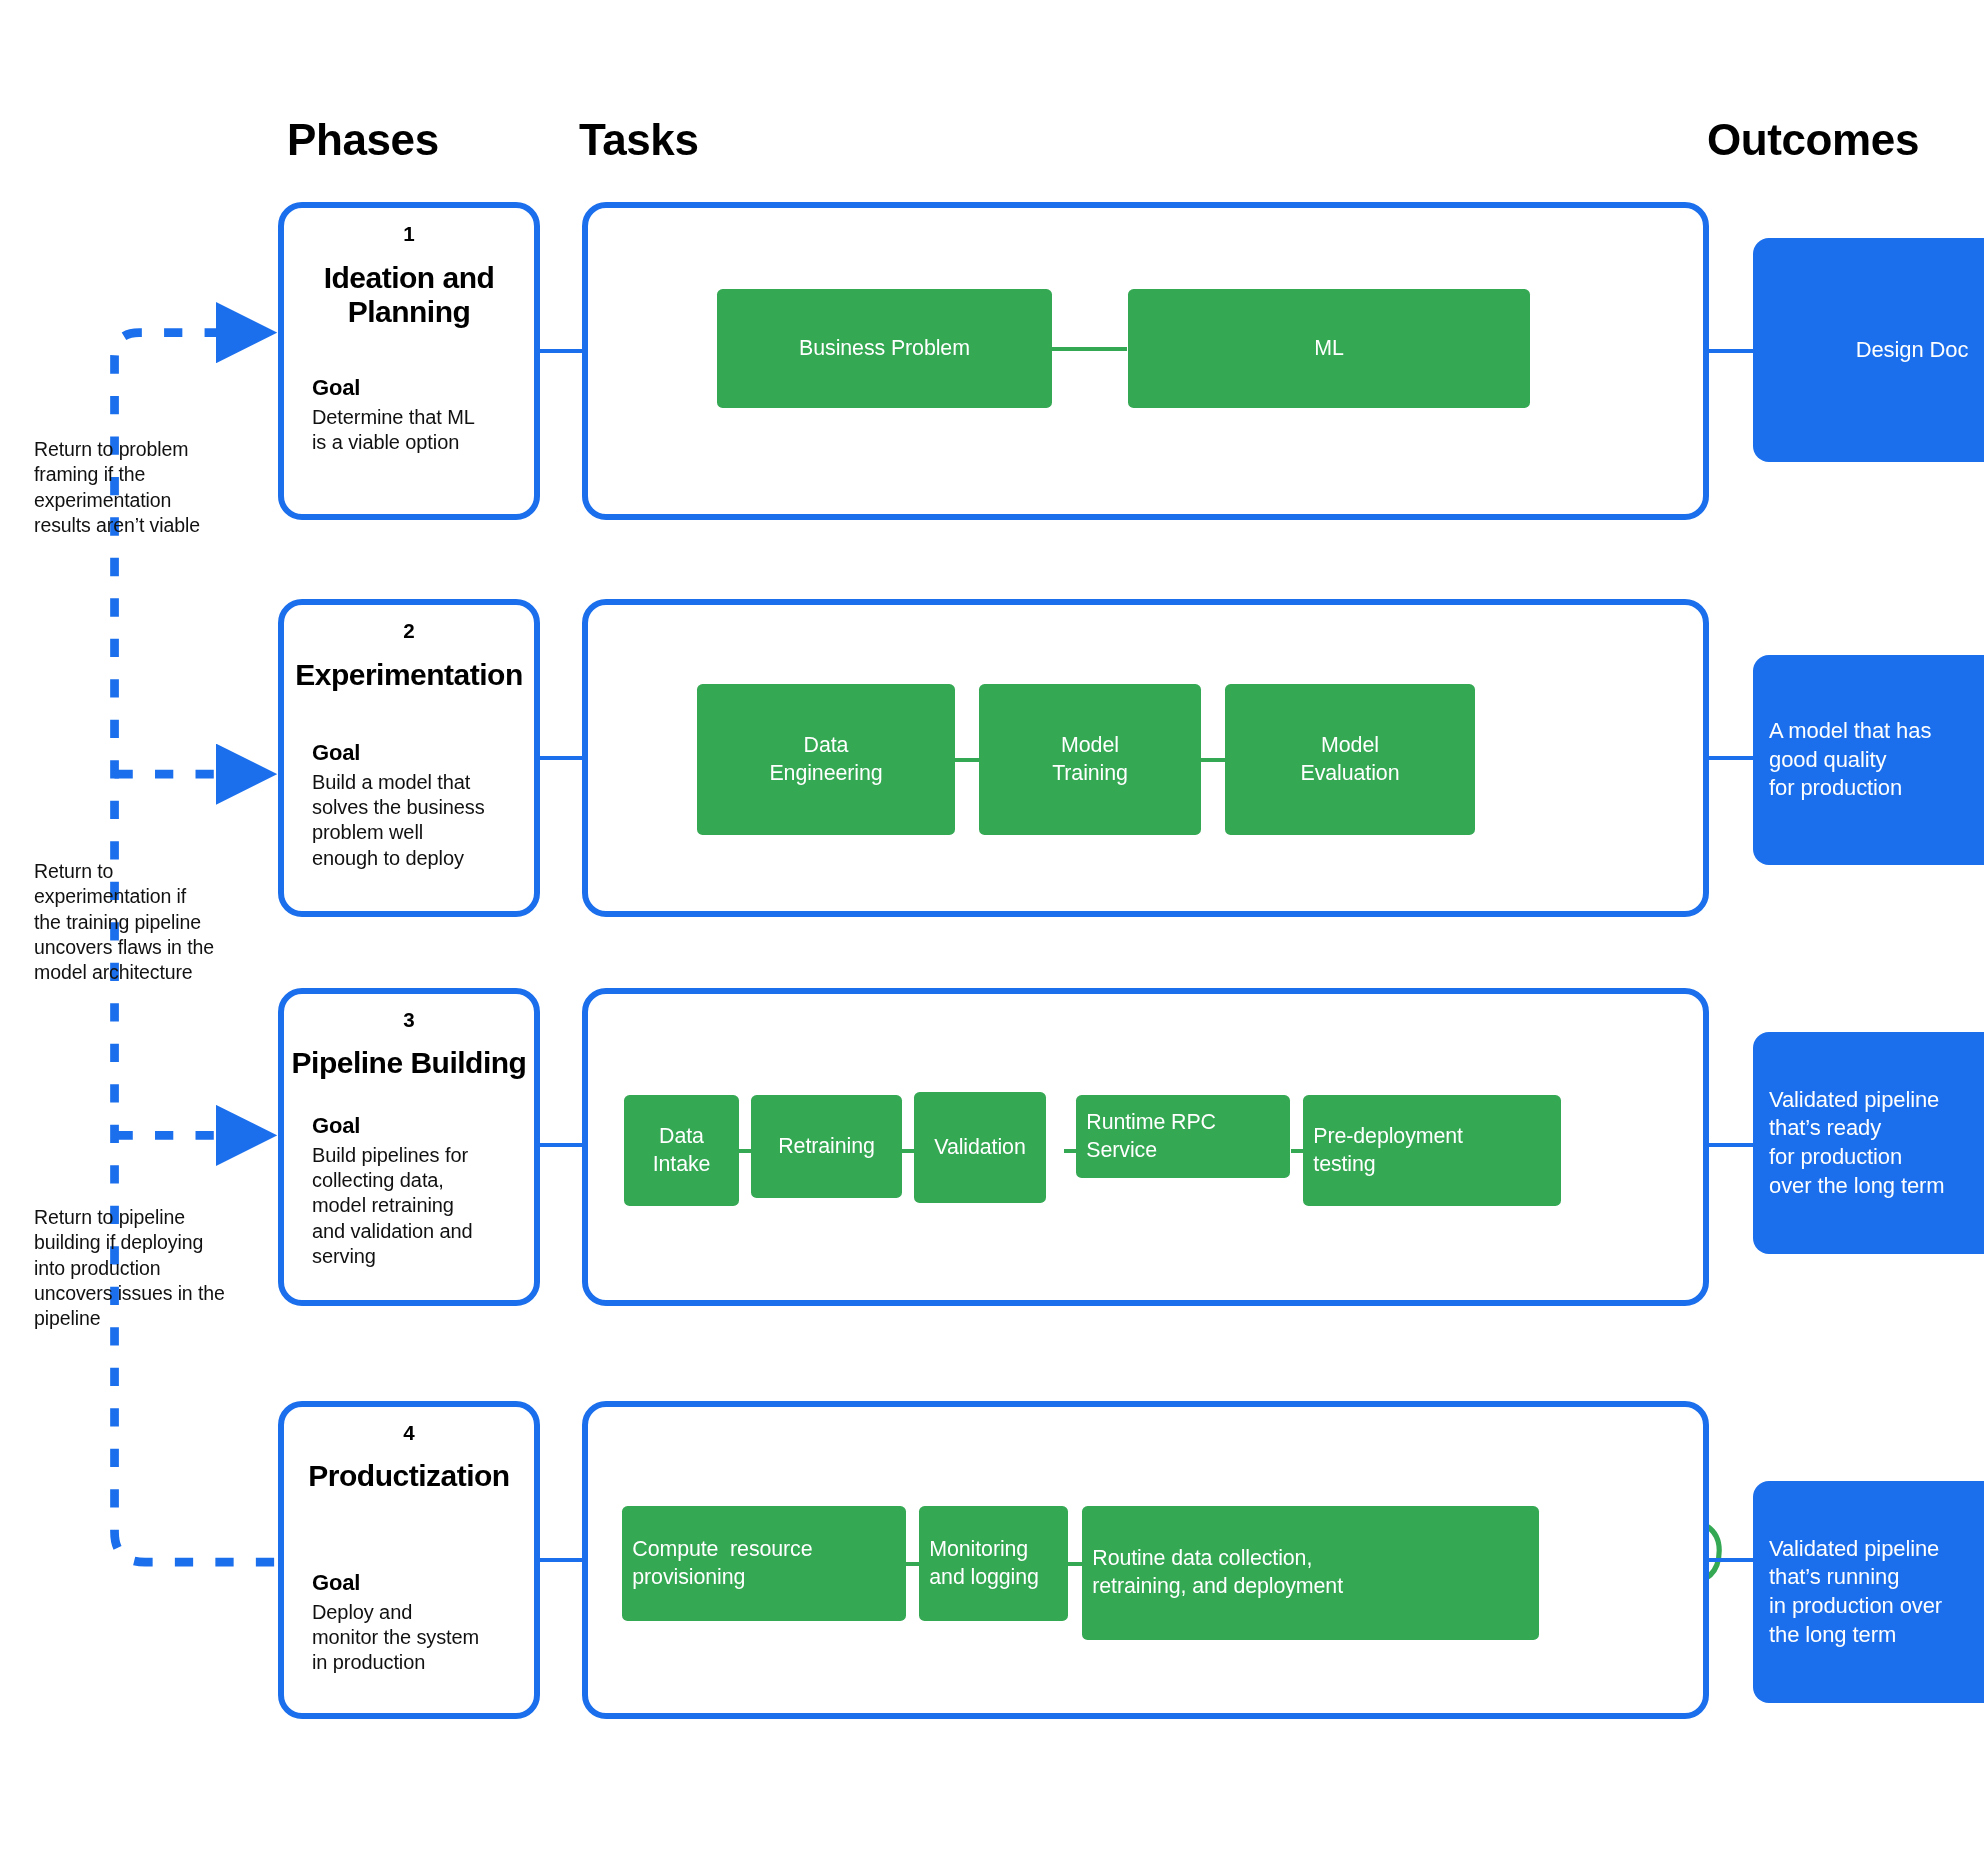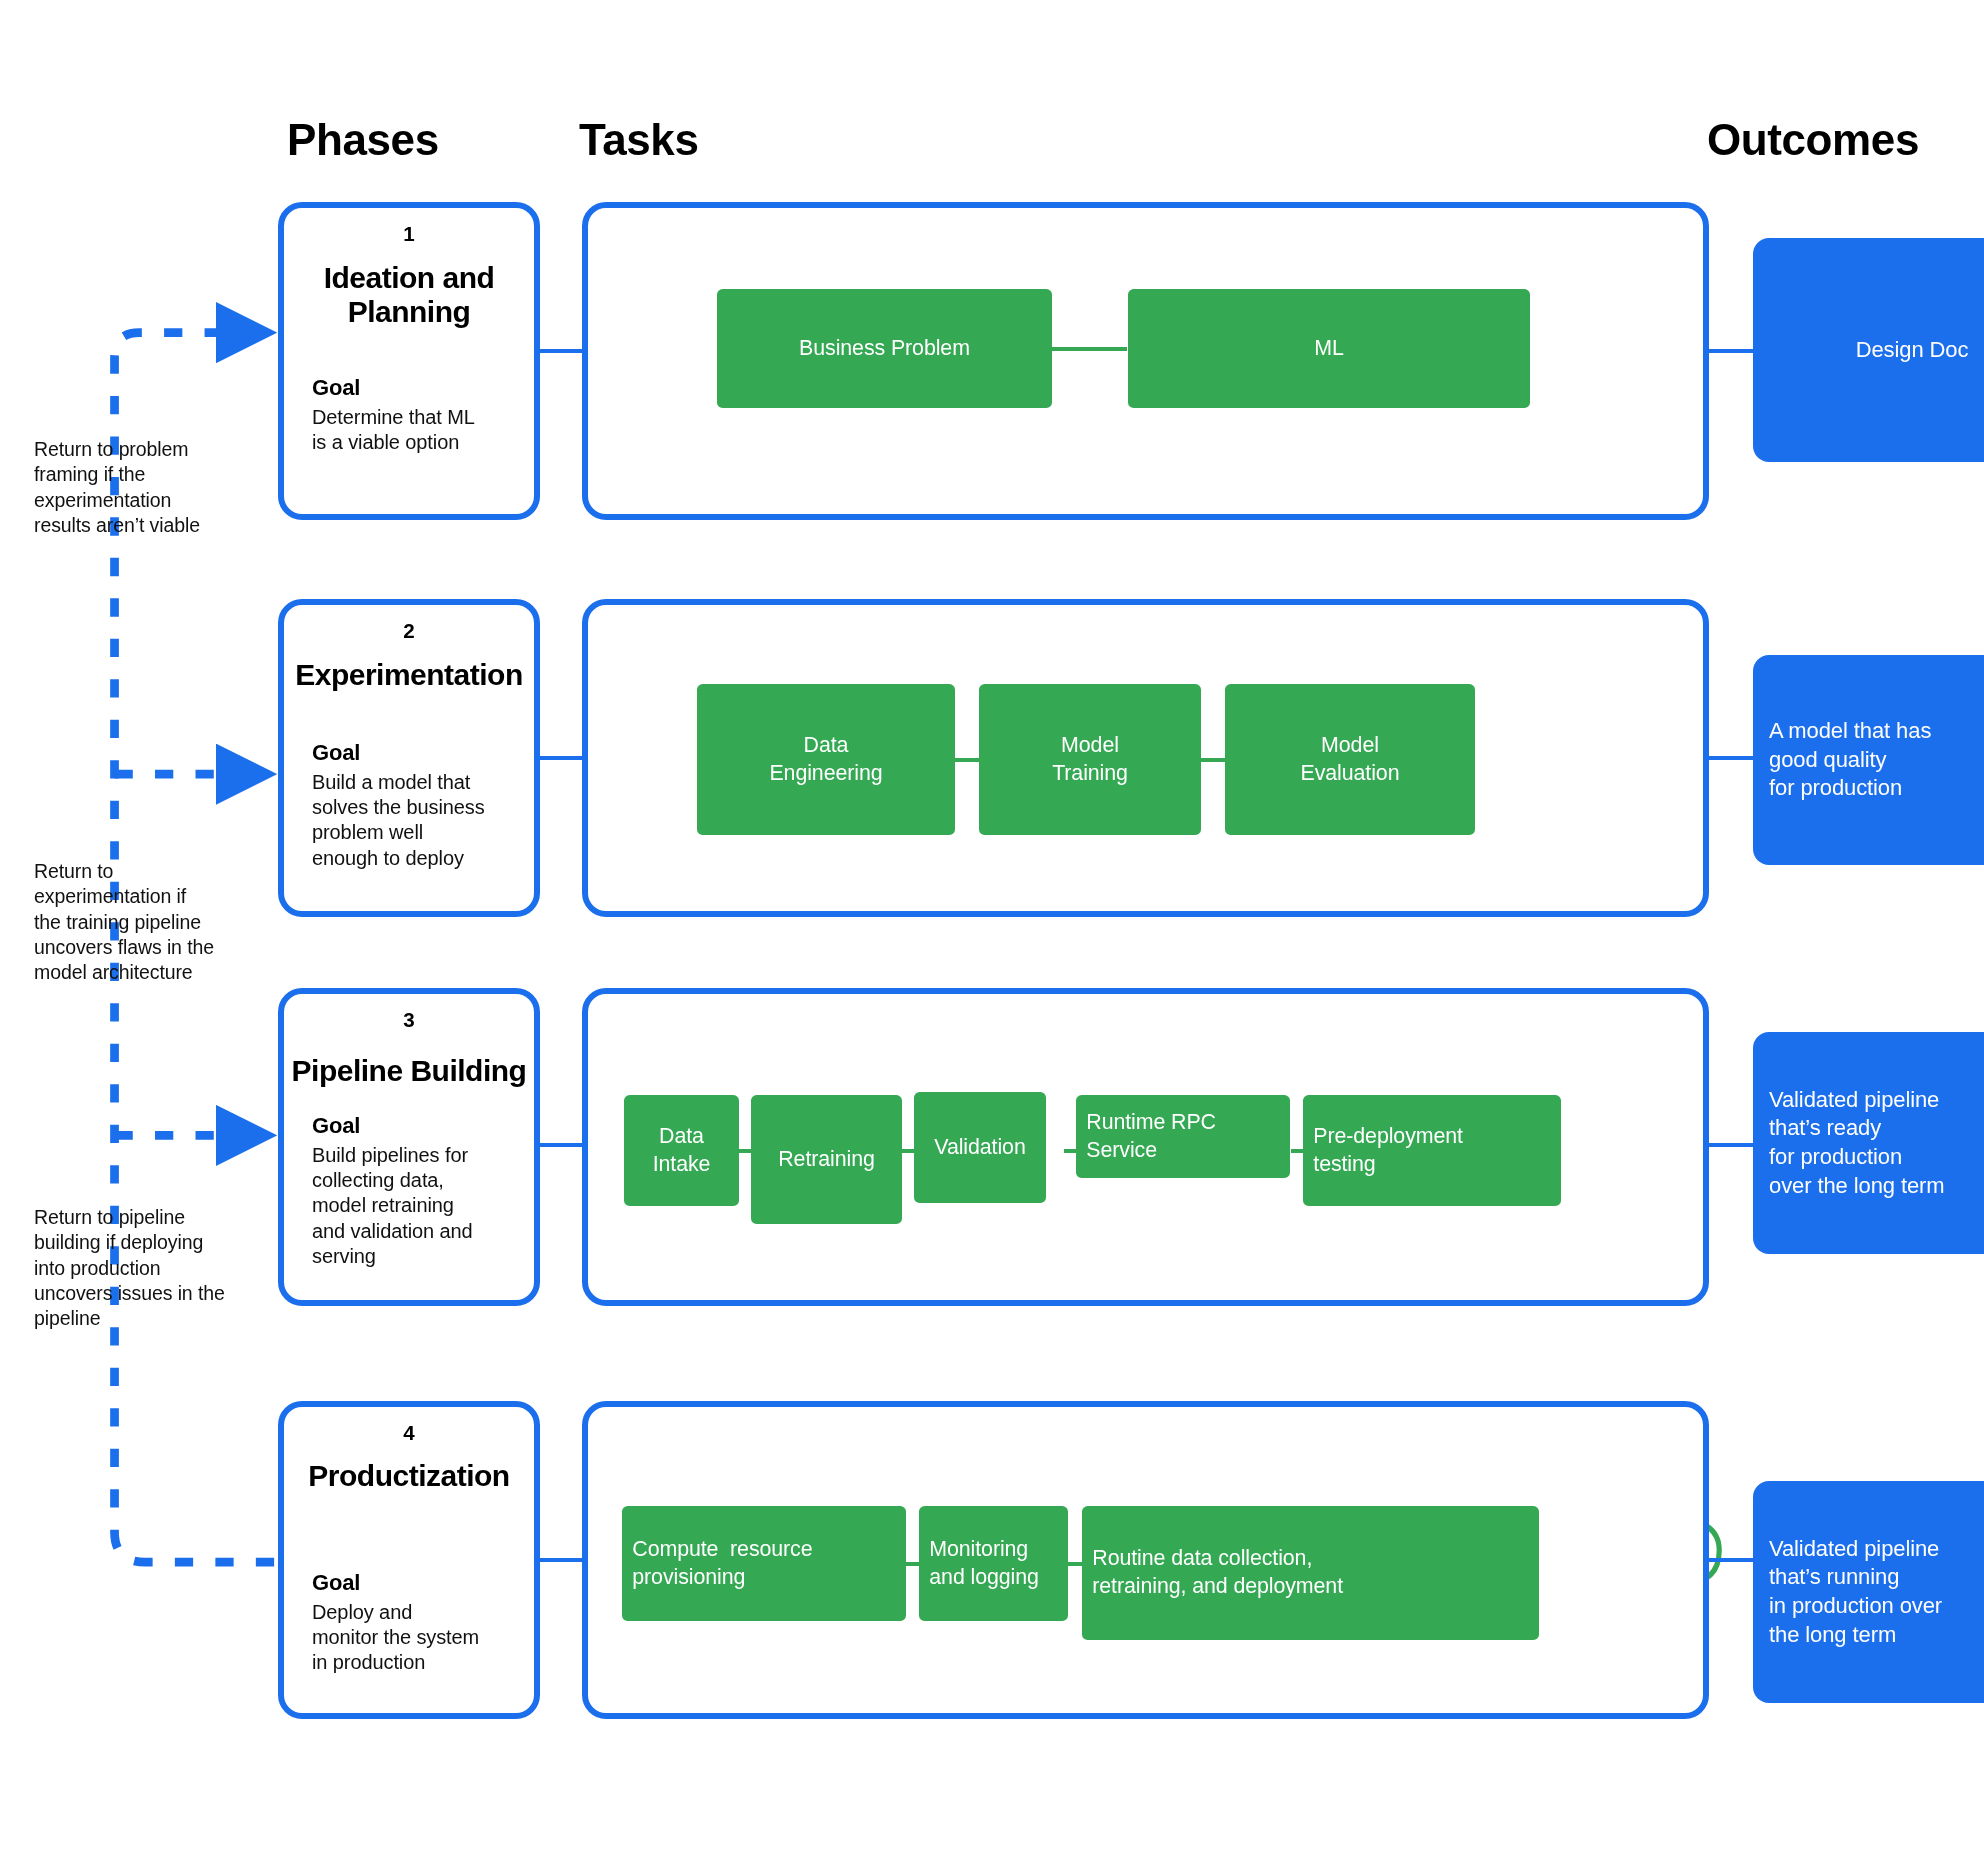--- a/index.html
+++ b/index.html
@@ -159,33 +159,33 @@
     <div class="gconn" style="left:613px;top:153px;width:24px;"></div>
     <div class="chip center" style="left:637px;top:79px;width:250px;height:151px;">Model<br>Evaluation</div>
   </div>
 
   <div class="bconn" style="left:1709px;top:756px;width:44px;"></div>
 
   <div class="outcome" style="left:1753px;top:655px;width:318px;height:210px;">A model that has<br>good quality<br>for production</div>
 
   <div class="phase-card" style="left:278px;top:988px;width:262px;height:318px;">
     <div class="phase-num">3</div>
-    <div class="phase-title" style="top:60px;">Pipeline Building</div>
+    <div class="phase-title" style="top:52px;">Pipeline Building</div>
     <div class="goal-wrap" style="top:119px;">
       <div class="goal-label">Goal</div>
       <div class="goal-text">Build pipelines for<br>collecting data,<br>model retraining<br>and validation and<br>serving</div>
     </div>
   </div>
 
   <div class="bconn" style="left:540px;top:1143px;width:44px;"></div>
 
   <div class="tasks-box" style="left:582px;top:988px;width:1127px;height:318px;">
     <div class="chip center" style="left:36px;top:101px;width:115px;height:111px;">Data<br>Intake</div>
     <div class="gconn" style="left:151px;top:155px;width:12px;"></div>
-    <div class="chip center" style="left:163px;top:101px;width:151px;height:129px;">Retraining</div>
+    <div class="chip center" style="left:163px;top:101px;width:151px;height:103px;">Retraining</div>
     <div class="gconn" style="left:314px;top:155px;width:12px;"></div>
     <div class="chip center" style="left:326px;top:98px;width:132px;height:111px;">Validation</div>
     <div class="gconn" style="left:476px;top:155px;width:12px;"></div>
     <div class="chip" style="left:488px;top:101px;width:214px;height:83px;">Runtime RPC<br>Service</div>
     <div class="gconn" style="left:703px;top:155px;width:12px;"></div>
     <div class="chip" style="left:715px;top:101px;width:258px;height:111px;">Pre-deployment<br>testing</div>
   </div>
 
   <div class="bconn" style="left:1709px;top:1143px;width:44px;"></div>
 

